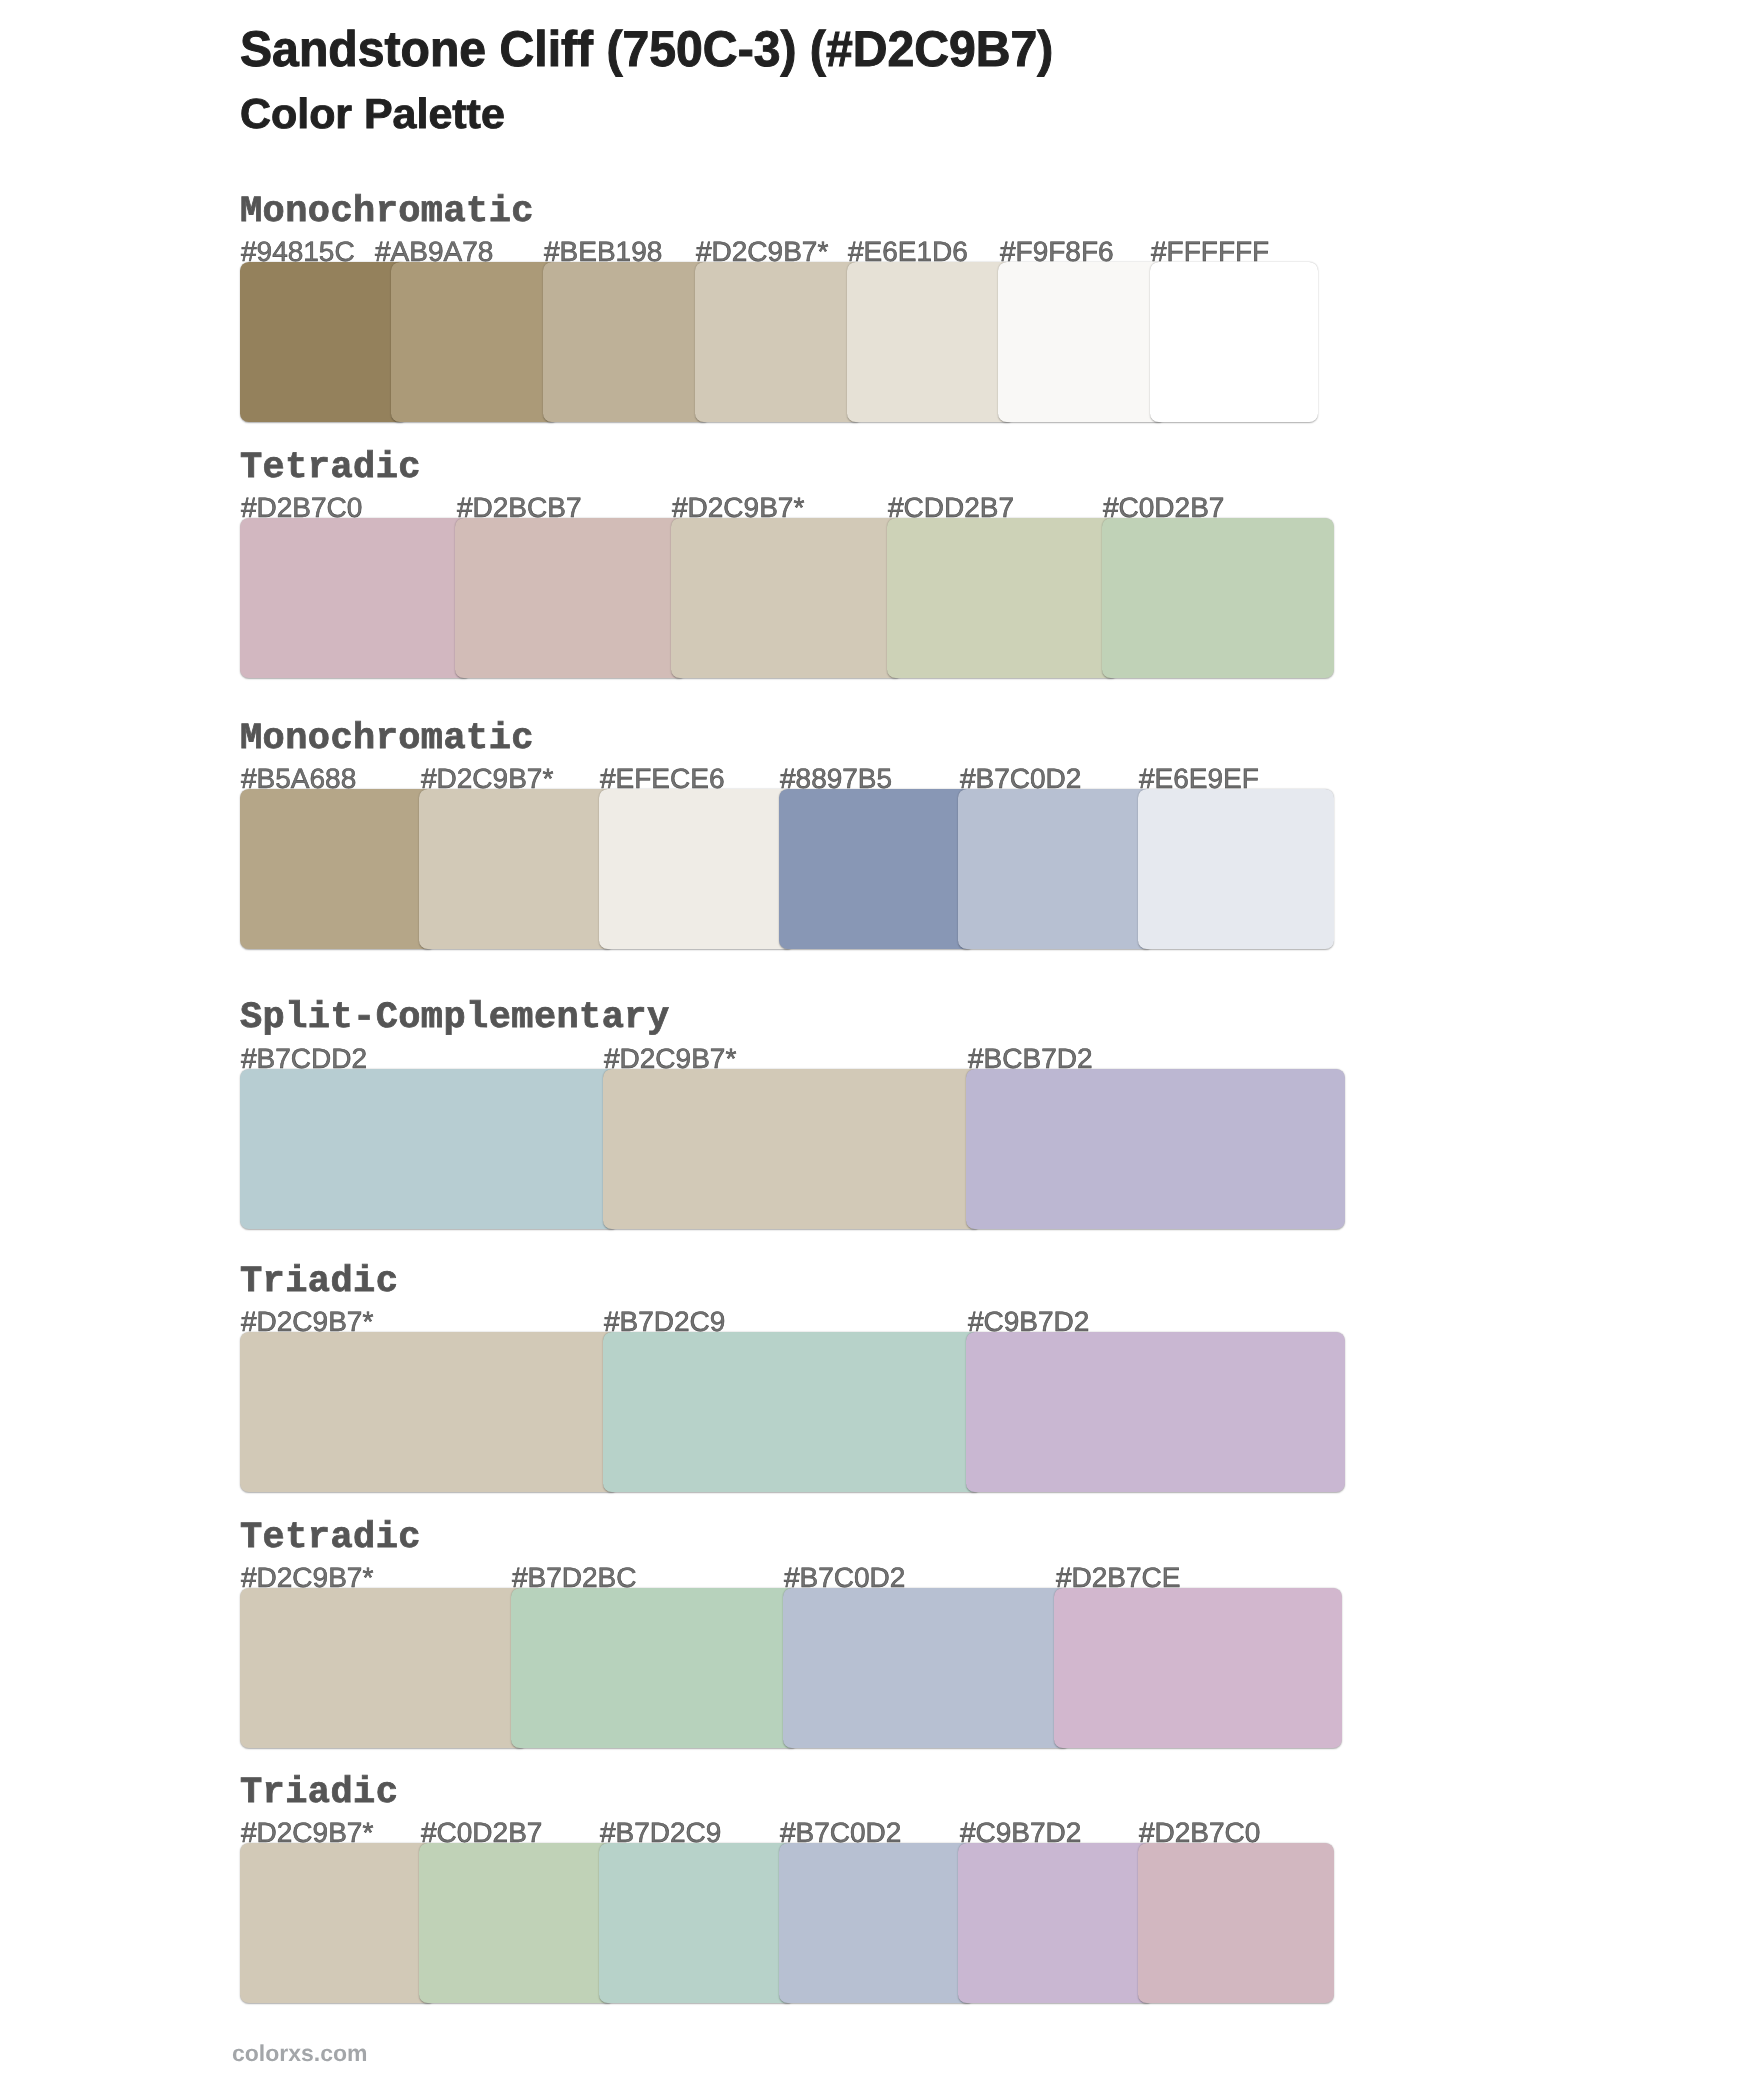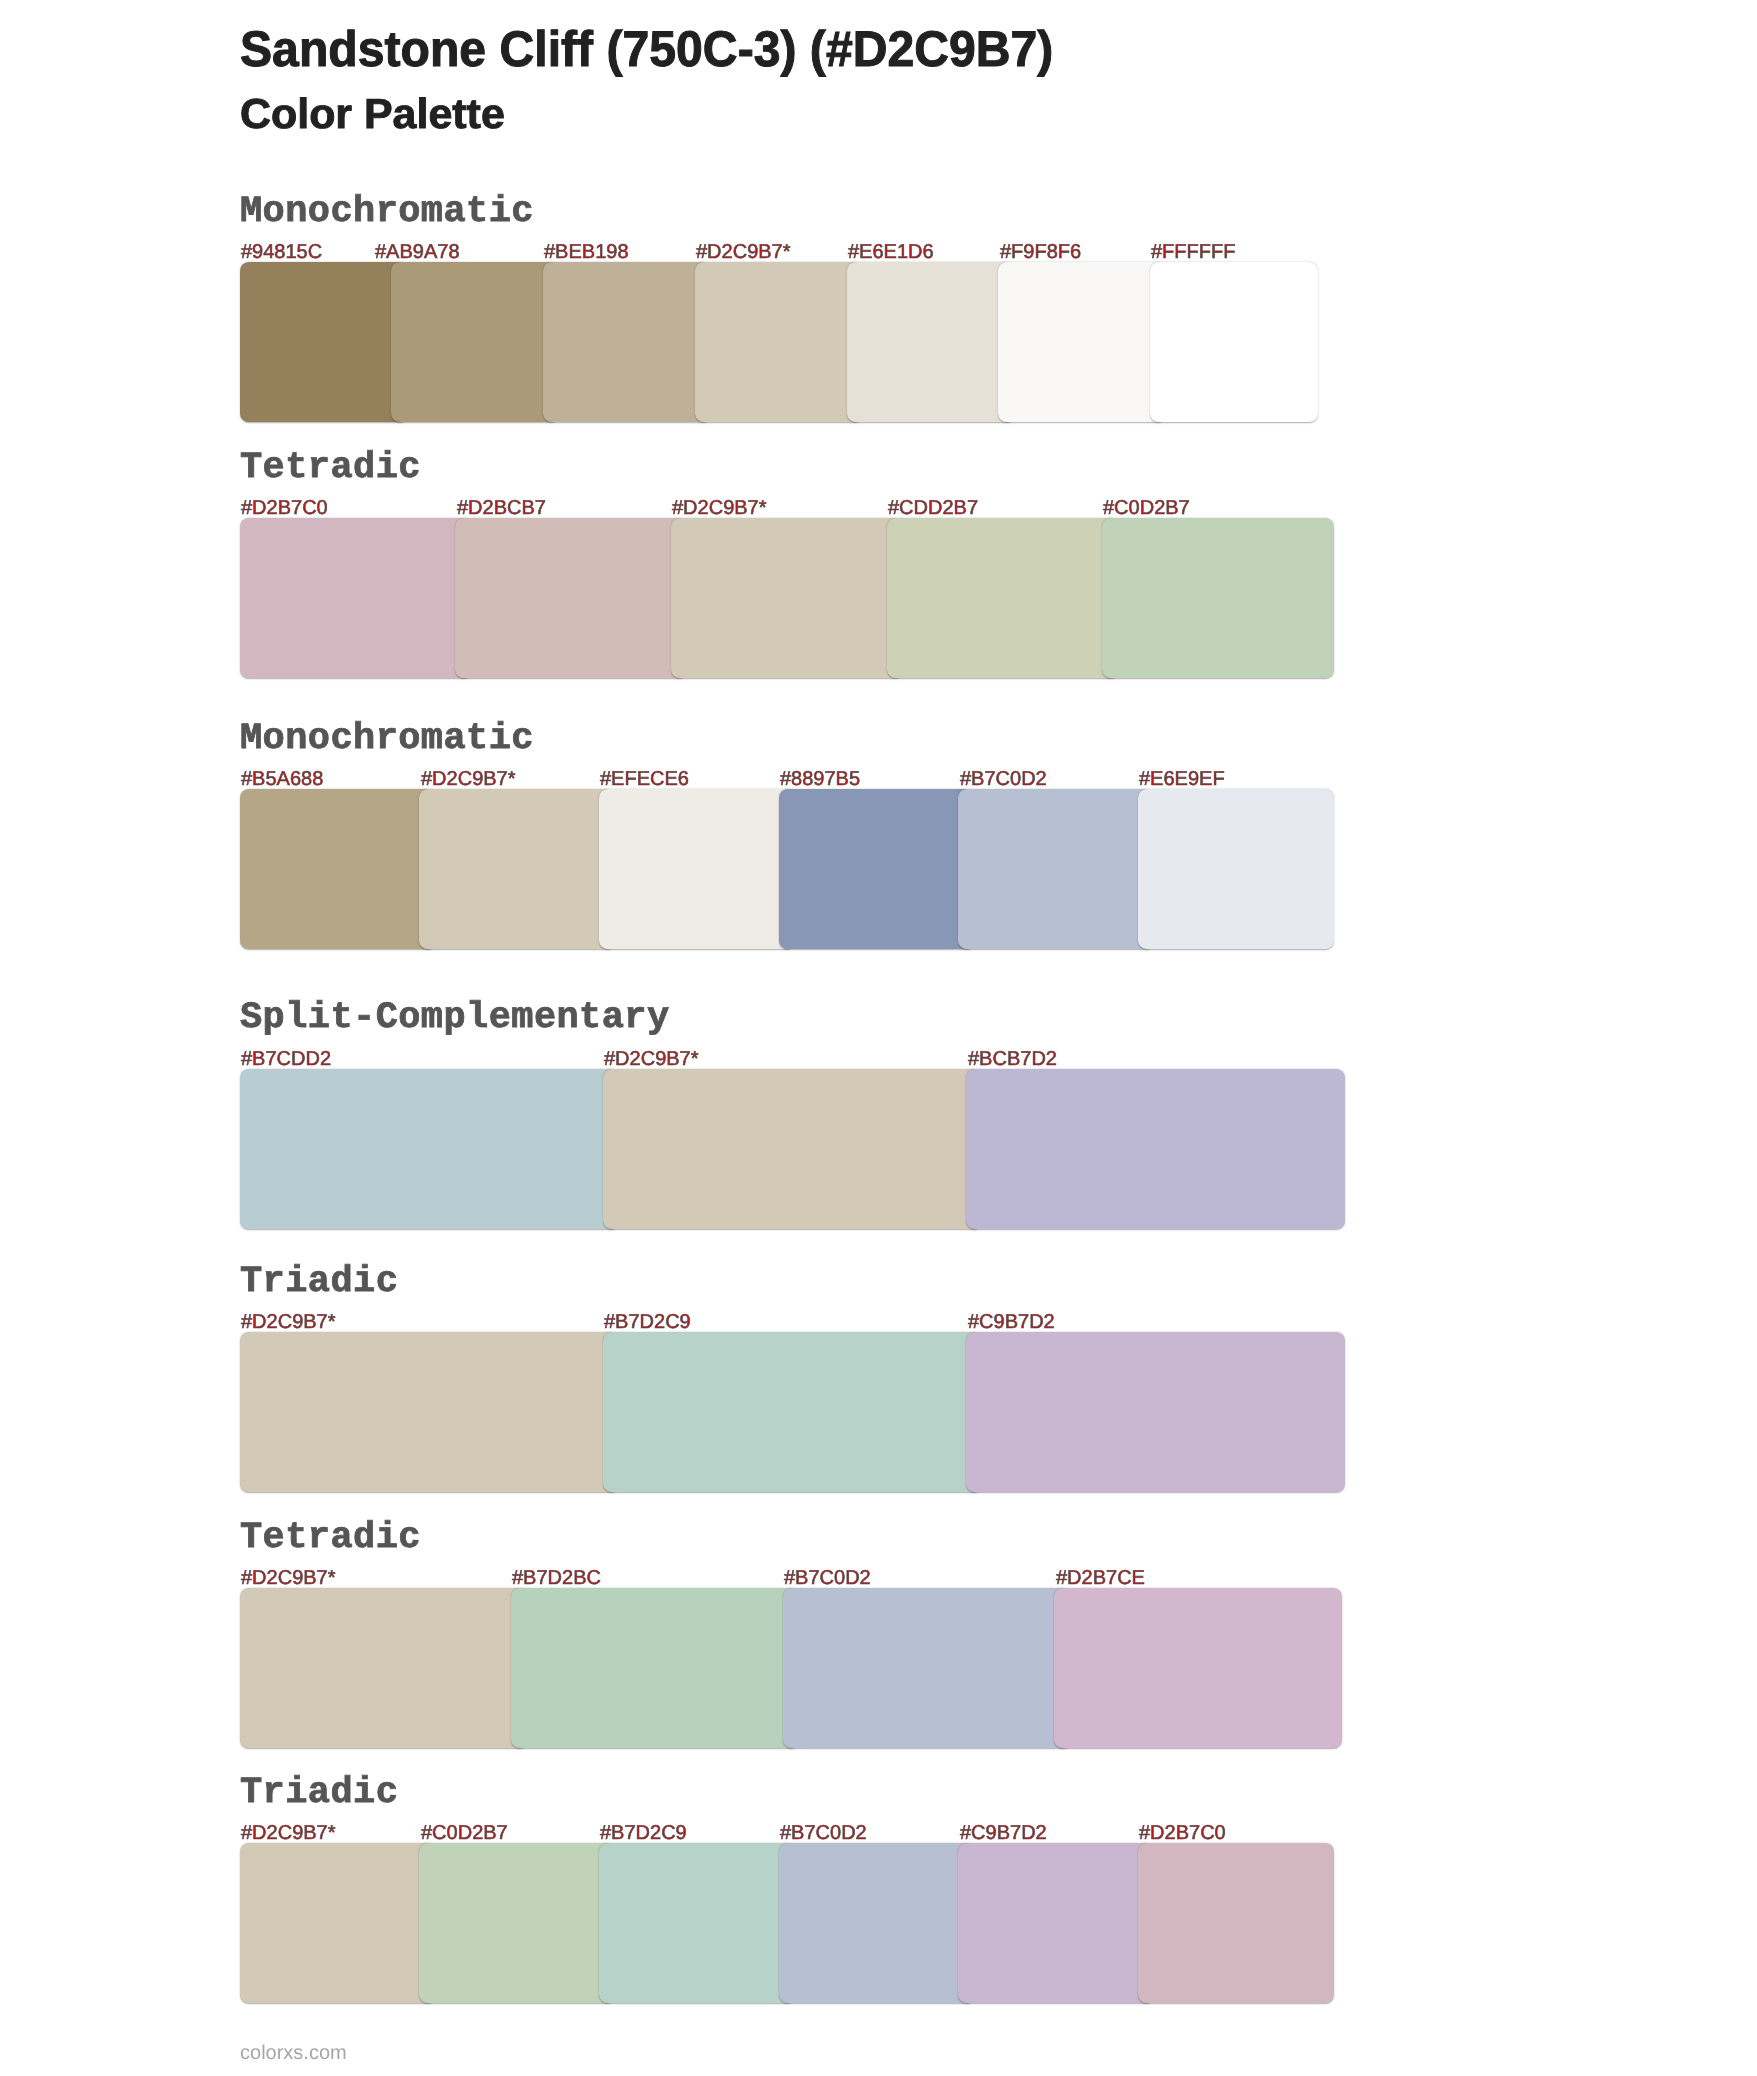--- a/index.html
+++ b/index.html
@@ -5,26 +5,26 @@
 <style>
   html,body{margin:0;padding:0;background:#ffffff;}
   h1,h2,h3,p,section,div{margin:0;padding:0;}
   body{width:1757px;height:2077px;overflow:hidden;
        font-family:"Liberation Sans","DejaVu Sans",sans-serif;
        -webkit-font-smoothing:antialiased;text-rendering:geometricPrecision;}
   .page{position:relative;width:1730px;height:2077px;background:#fff;will-change:transform;}
   .title{position:absolute;left:240px;top:24px;-webkit-text-stroke:1px #212121;font-size:50px;line-height:50px;font-weight:bold;color:#212121;white-space:nowrap;transform:scaleX(0.963);transform-origin:left top;}
   .subtitle{position:absolute;left:240px;top:93px;-webkit-text-stroke:0.9px #212121;font-size:42px;line-height:42px;font-weight:bold;color:#212121;white-space:nowrap;transform:scaleX(1.022);transform-origin:left top;}
   .sec-h{position:absolute;left:240px;letter-spacing:0.4px;-webkit-text-stroke:0.8px #555555;transform:scale(1.0001);transform-origin:left top;font-size:37px;line-height:37px;font-weight:bold;color:#555555;white-space:nowrap;font-family:Liberation Mono, monospace;}
-  .swatch-label{position:absolute;transform:scale(1.0001);transform-origin:left top;font-size:20px;line-height:20px;font-weight:400;-webkit-text-stroke:0.6px #4a4a4a;color:#b91c1c;white-space:nowrap;}
+  .swatch-label{position:absolute;transform:scale(1.0001);transform-origin:left top;font-size:28px;line-height:20px;font-weight:400;-webkit-text-stroke:0.6px #4a4a4a;color:#737373;white-space:nowrap;}
   .swatch{position:absolute;height:160px;border-radius:8.8px;
           box-shadow:0 0.8px 1.6px rgba(0,0,0,0.33);}
   .palette-section{position:static;}
   .swatch-row{position:static;}
-  .footer{position:absolute;left:240px;top:2044px;transform:scale(1.0001);transform-origin:left top;font-size:20px;line-height:19.6px;font-weight:normal;color:#a3a6a9;white-space:nowrap;}
+  .footer{position:absolute;left:232px;top:2044px;transform:scale(1.0001);transform-origin:left top;font-size:23px;line-height:19.6px;font-weight:bold;color:#a3a6a9;white-space:nowrap;}
 </style>
 </head>
 <body>
 
 <div class="page">
   <h1 class="title">Sandstone Cliff (750C-3) (#D2C9B7)</h1>
   <h2 class="subtitle">Color Palette</h2>
   <section class="palette-section">
     <h3 class="sec-h" style="top:194px">Monochromatic</h3>
     <div class="swatch-row">

